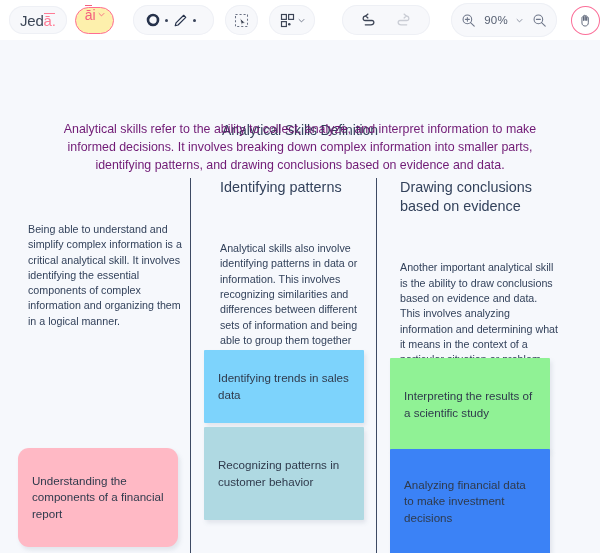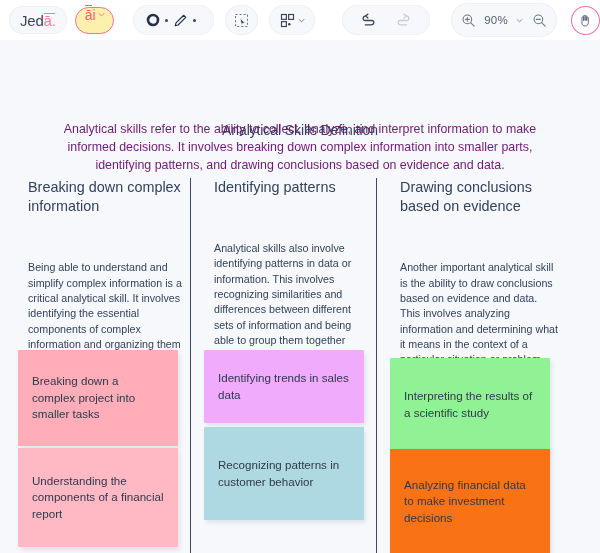--- a/index.html
+++ b/index.html
@@ -140,21 +140,21 @@
     top: 138px;
     width: 1.3px;
     height: 378px;
     background: #3d4a63;
   }
   .divider.d1 { left: 190px; }
   .divider.d2 { left: 376px; }
 
   .column { position: absolute; top: 138px; }
   .col1 { left: 28px;  width: 155px; }
-  .col2 { left: 214px; width: 152px; }
+  .col2 { left: 220px; width: 152px; }
   .col3 { left: 400px; width: 160px; }
 
   .col-heading {
     font-size: 14.4px;
     line-height: 1.33;
     color: #33425b;
     font-weight: 400;
     margin-bottom: 10px;
   }
 
@@ -175,29 +175,29 @@
     padding: 0 14px;
   }
   .card-text {
     font-size: 11.6px;
     line-height: 1.42;
     color: #2f3a4c;
   }
 
   
   .c1a { left: 18px;  top: 310px; width: 160px; height: 96px; background: #ffadb9; }
-  .c1b { left: 18px;  top: 408px; width: 160px; height: 99px; background: #ffb9c5; }
-
-  
-  .c2a { left: 204px; top: 310px; width: 160px; height: 73px; background: #f0abfc; }
+  .c1b { left: 18px;  top: 408px; width: 160px; height: 99px; background: #ffb9c5; border-radius: 11px; }
+
+  
+  .c2a { left: 204px; top: 310px; width: 160px; height: 73px; background: #7dd3fc; }
   .c2b { left: 204px; top: 387px; width: 160px; height: 93px; background: #afd9e2; }
 
   
   .c3a { left: 390px; top: 318px; width: 160px; height: 93px; background: #90f295; }
-  .c3b { left: 390px; top: 409px; width: 160px; height: 105px; background: #f97316; }
+  .c3b { left: 390px; top: 409px; width: 160px; height: 105px; background: #3b82f6; }
 </style>
 </head>
 <body>
 
 <div class="toolbar">
 
   <div class="logo-pill">
     <span class="logo-dark">Jed</span>
       <span class="logo-pink logo-macron">ā.</span>
   </div>
@@ -301,37 +301,33 @@
 
 <div class="canvas">
 
   <div class="slide-title">Analytical Skills Definition</div>
   <div class="slide-desc">Analytical skills refer to the ability to collect, analyze, and interpret information to make informed decisions. It involves breaking down complex information into smaller parts, identifying patterns, and drawing conclusions based on evidence and data.</div>
 
   <div class="divider d1"></div>
   <div class="divider d2"></div>
 
   <div class="column col1">
-    <div class="col-heading">Breaking down complex information</div>
     <div class="col-body">Being able to understand and simplify complex information is a critical analytical skill. It involves identifying the essential components of complex information and organizing them in a logical manner.</div>
   </div>
 
   <div class="column col2">
     <div class="col-heading">Identifying patterns</div>
     <div class="col-body">Analytical skills also involve identifying patterns in data or information. This involves recognizing similarities and differences between different sets of information and being able to group them together based on commonalities.</div>
   </div>
 
   <div class="column col3">
     <div class="col-heading">Drawing conclusions based on evidence</div>
     <div class="col-body">Another important analytical skill is the ability to draw conclusions based on evidence and data. This involves analyzing information and determining what it means in the context of a particular situation or problem.</div>
   </div>
 
-  <div class="card c1a">
-    <span class="card-text">Breaking down a complex project into smaller tasks</span>
-  </div>
   <div class="card c1b">
     <span class="card-text">Understanding the components of a financial report</span>
   </div>
 
   <div class="card c2a">
     <span class="card-text">Identifying trends in sales data</span>
   </div>
   <div class="card c2b">
     <span class="card-text">Recognizing patterns in customer behavior</span>
   </div>

